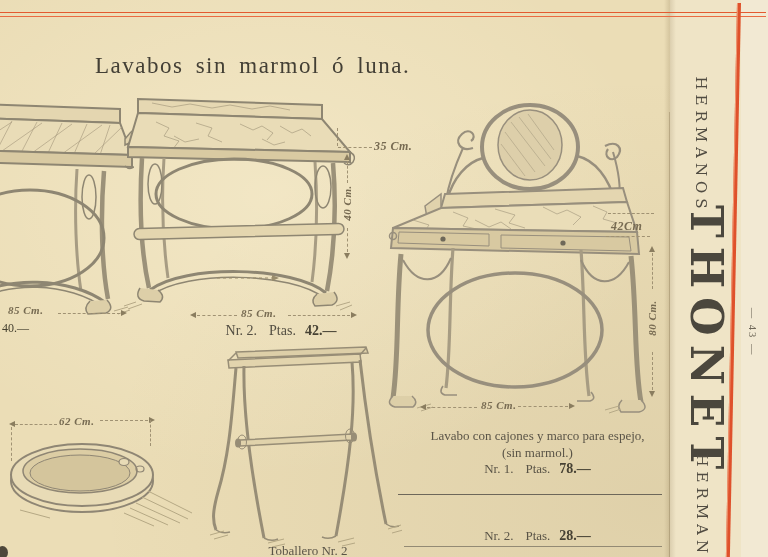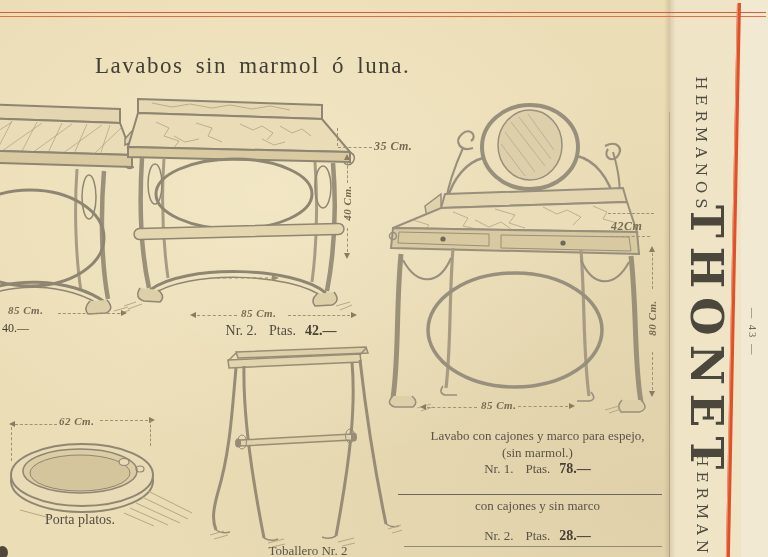--- a/index.html
+++ b/index.html
@@ -275,36 +275,34 @@
 
   <div class="abs cap-sm center nowrap" style="left:405px;top:428px;width:265px;">Lavabo con cajones y marco para espejo,</div>
   <div class="abs cap-sm center nowrap" style="left:405px;top:445px;width:265px;">(sin marmol.)</div>
 
   <div class="abs cap-sm center nowrap" style="left:405px;top:461px;width:265px;">
     <span class="pr-gap1">Nr. 1.</span><span class="pr-gap2">Ptas.</span><span class="bv-sm">78.—</span>
   </div>
 
   <div class="abs rule" style="left:398px;top:494px;width:264px;"></div>
 
-  <div class="abs cap-sm center nowrap" style="left:405px;top:498px;width:265px;">con cajones y sin marco</div>
   <div class="abs cap-sm center nowrap" style="left:405px;top:528px;width:265px;">
     <span class="pr-gap1">Nr. 2.</span><span class="pr-gap2">Ptas.</span><span class="bv-sm">28.—</span>
   </div>
 
   <div class="abs rule light" style="left:404px;top:546px;width:258px;"></div>
 
   <div class="abs tri tri-l" style="left:9px;top:421px;"></div>
   <div class="abs dash-h" style="left:15px;top:424px;width:42px;"></div>
   <div class="abs dim-label nowrap" style="left:59px;top:415px;">62 Cm.</div>
   <div class="abs dash-h" style="left:100px;top:420px;width:48px;"></div>
   <div class="abs tri tri-r" style="left:149px;top:417px;"></div>
   <div class="abs dash-v" style="left:11px;top:427px;height:34px;"></div>
   <div class="abs dash-v" style="left:150px;top:420px;height:26px;"></div>
 
-  <div class="abs cap center nowrap" style="left:20px;top:512px;width:120px;">Porta platos.</div>
 
   <div class="abs cap-sm center nowrap" style="left:243px;top:543px;width:130px;">Toballero Nr. 2</div>
 
   <div class="abs brand-sm rot-cw nowrap" style="left:625px;top:135px;width:150px;height:20px;">HERMANOS</div>
   <div class="abs brand-lg rot-cw nowrap" style="left:577px;top:300px;width:250px;height:60px;">THONET</div>
   <div class="abs brand-sm rot-cw nowrap" style="left:631px;top:512px;width:140px;height:20px;">HERMANOS</div>
   <div class="abs pagenum rot-cw nowrap" style="left:717px;top:326px;width:70px;height:12px;">— 43 —</div>
 
   <div class="abs smudge"></div>
 

